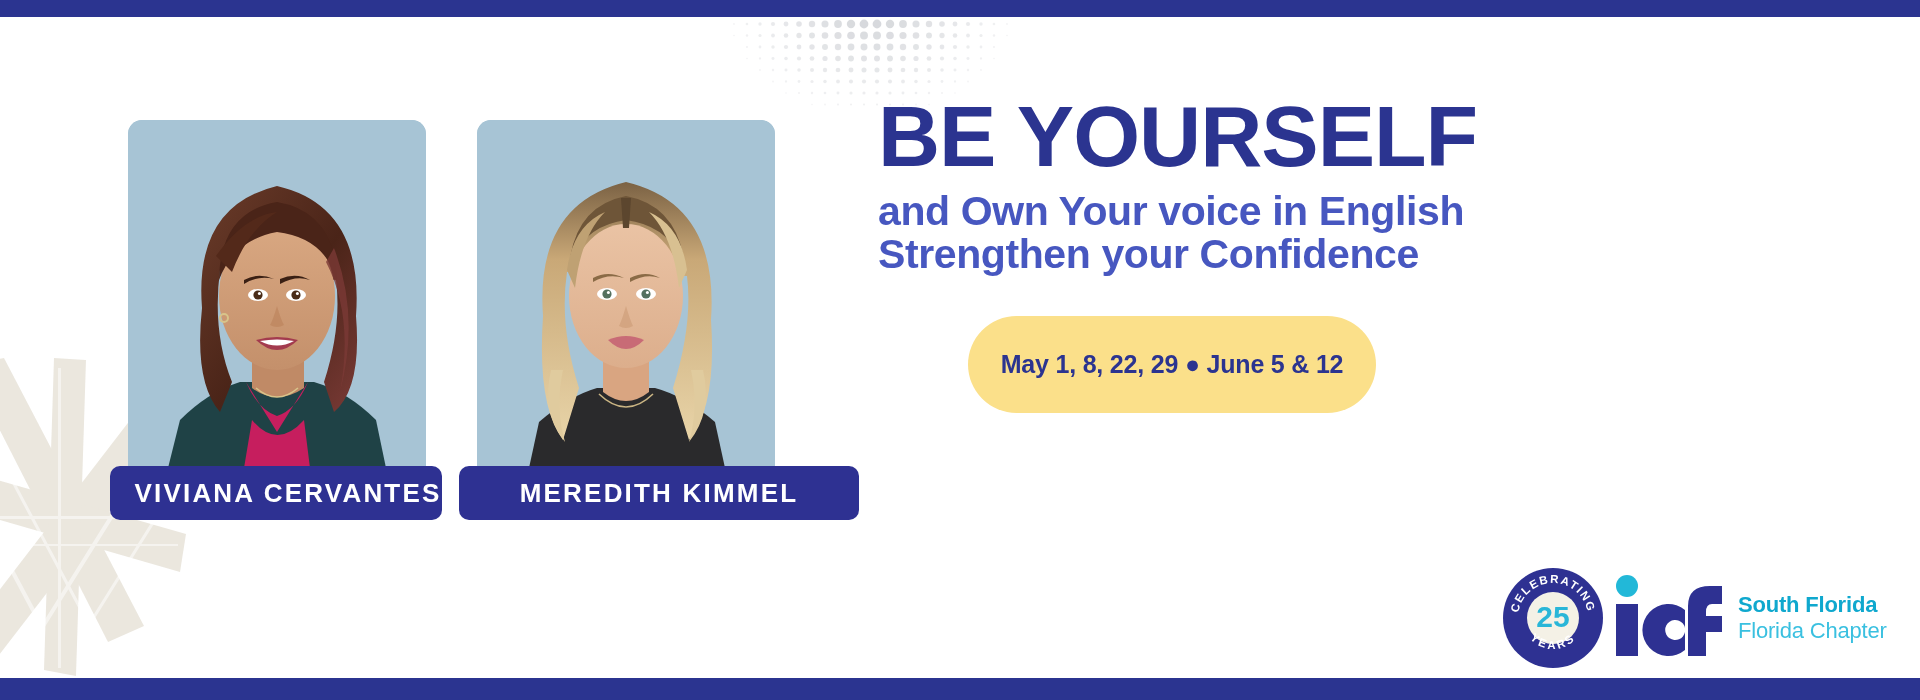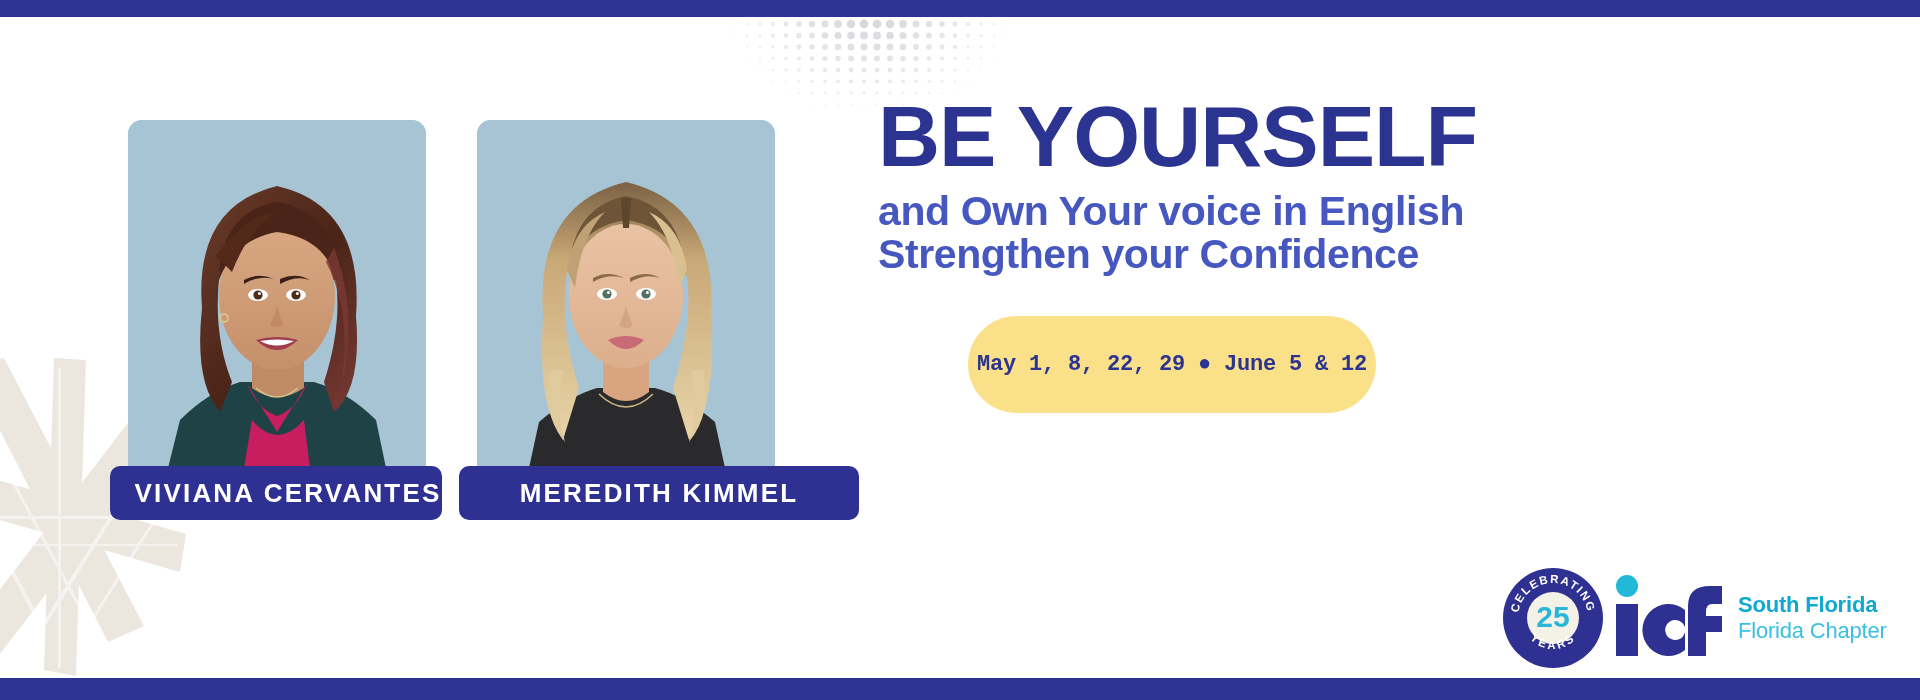--- a/index.html
+++ b/index.html
@@ -131,23 +131,23 @@
     width: 408px; height: 97px;
     background: #FBE08A;
     border-radius: 49px;
     display: flex;
     flex-direction: column;
     align-items: center;
     justify-content: center;
     gap: 2px;
   }
   .date-pill .dline {
-    font-family: Liberation Mono, monospace;
+    font-family: Liberation Sans, sans-serif;
     font-weight: 700;
-    font-size: 22px;
+    font-size: 25px;
     color: #2B3490;
     letter-spacing: -0.2px;
     white-space: nowrap;
     line-height: 1.25;
   }
 
   
   .logo-lockup {
     position: absolute;
     left: 622px; top: 552px;

